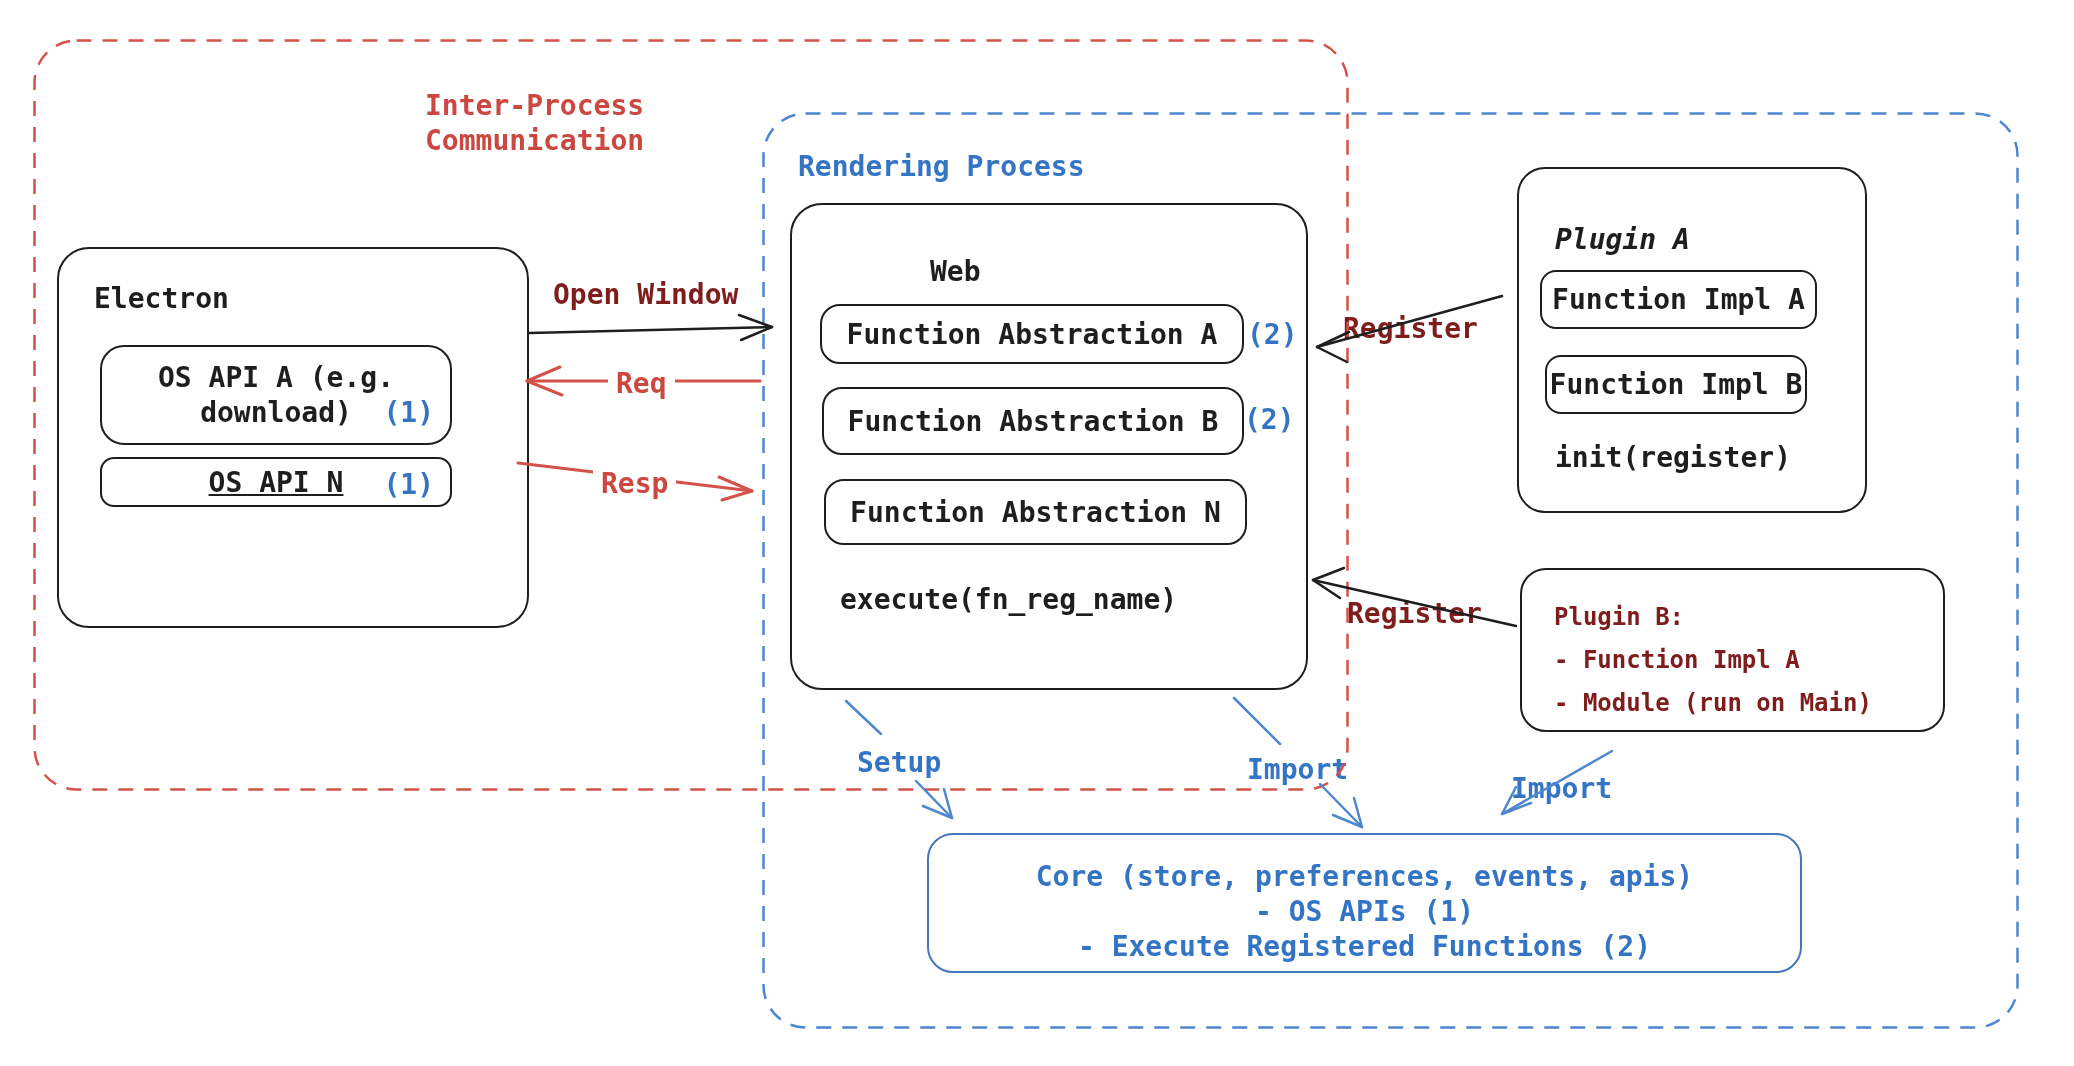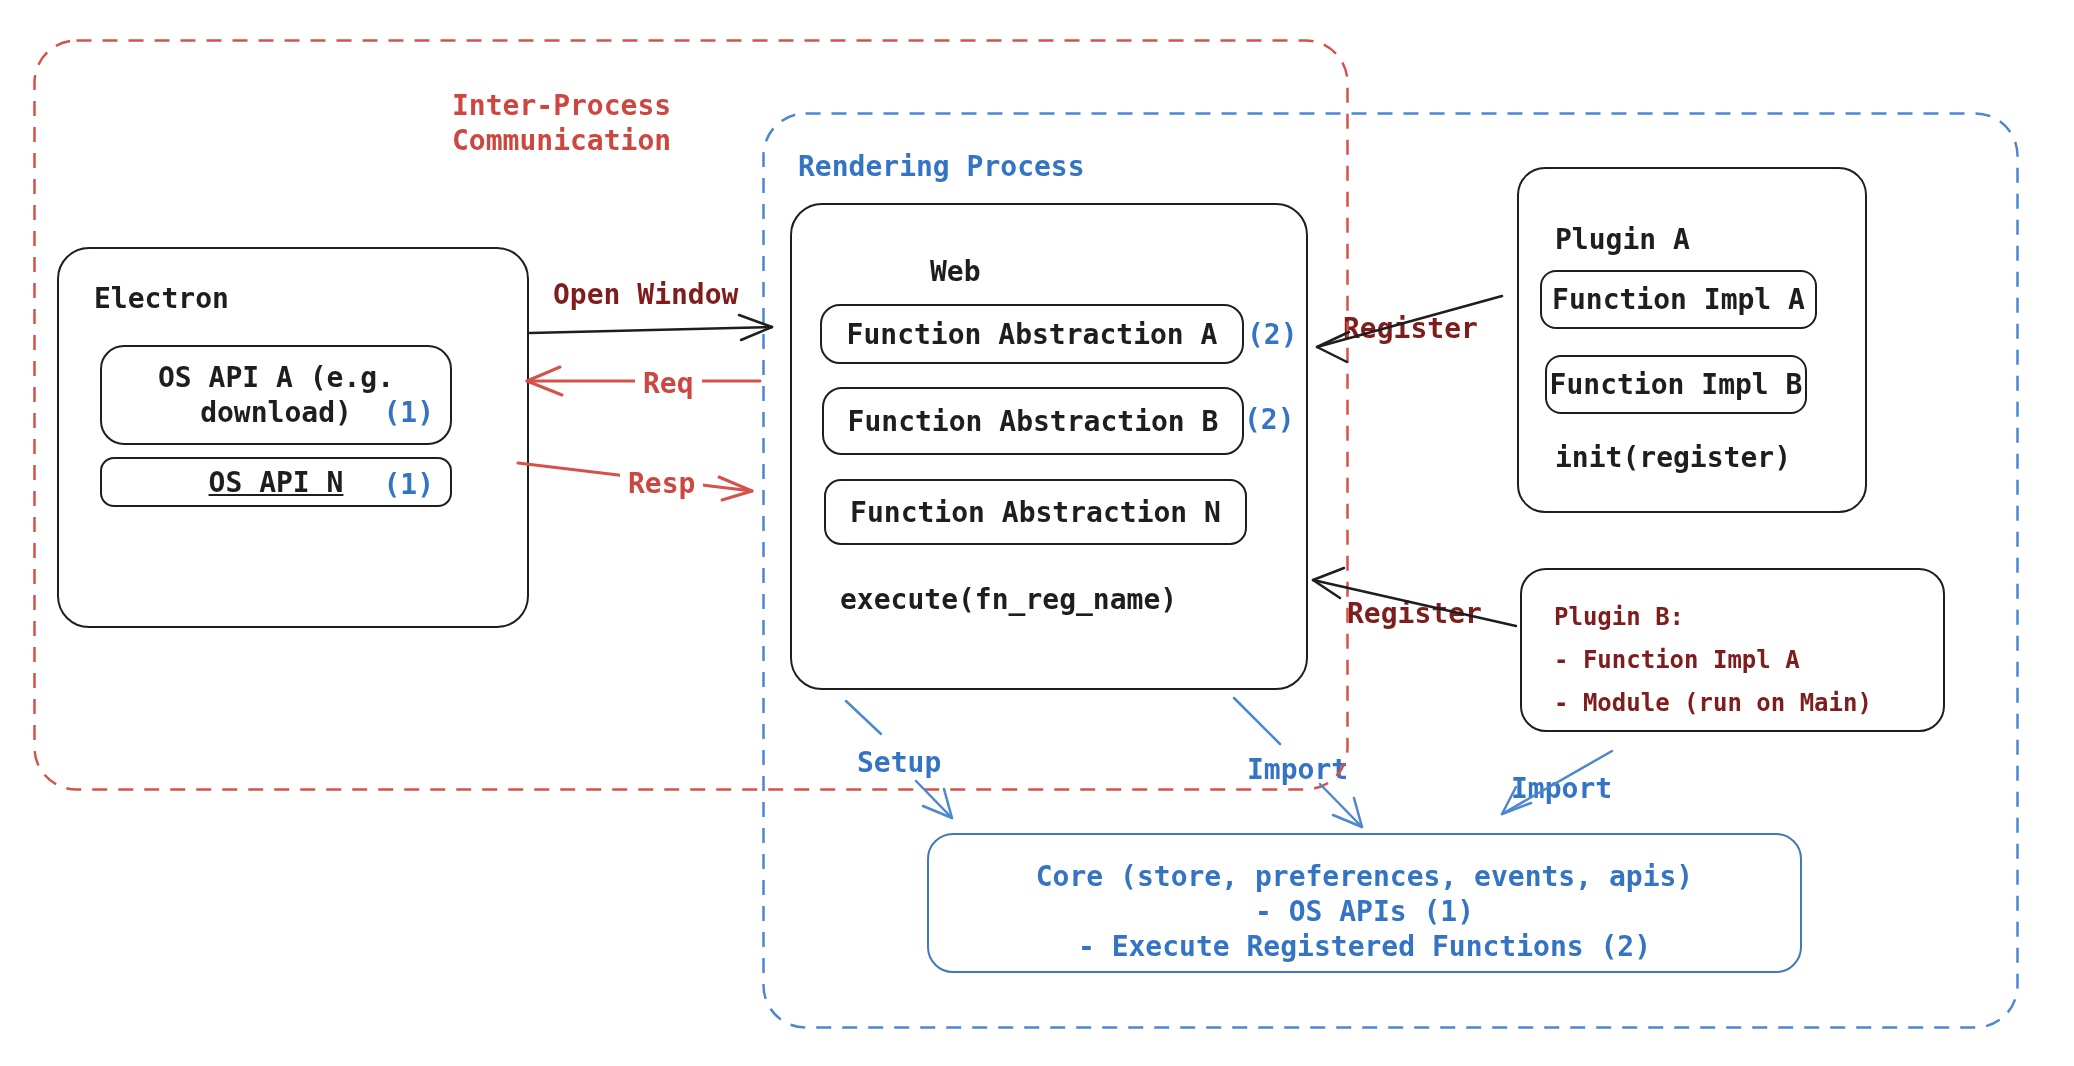--- a/index.html
+++ b/index.html
@@ -2,21 +2,21 @@
 <html><head>
 <meta charset="utf-8">
 <style>
   html,body{margin:0;padding:0;background:#ffffff;}
   #canvas{
     position:relative;width:2074px;height:1066px;overflow:hidden;
     font-family:"DejaVu Sans Mono","Liberation Mono",monospace;
     color:#1e1e1e;background:#ffffff;
   }
   .lbl{position:absolute;font-size:28px;line-height:35px;font-weight:600;white-space:pre;}
-  .red{color:#cd4741;margin-left:27px;}
+  .red{color:#cd4741;}
   .blue{color:#3474c4;}
   .black{color:#7f1d1d;}
   .onln{background:#ffffff;padding:0 8px;z-index:6;}
   .box{
     position:absolute;background:#ffffff;border:2.5px solid #1e1e1e;
     border-radius:32px;box-sizing:border-box;z-index:1;
   }
   .subbox{
     position:absolute;background:#ffffff;border:2px solid #1e1e1e;
     border-radius:20px;box-sizing:border-box;
@@ -118,29 +118,29 @@
     <div class="subbox" style="left:28px;top:99px;width:424px;height:60px;">
       <div>Function Abstraction A</div>
     </div>
     <span class="badge" style="left:455px;top:112px;">(2)</span>
 
     <div class="subbox" style="left:30px;top:182px;width:422px;height:68px;">
       <div>Function Abstraction B</div>
     </div>
     <span class="badge" style="left:452px;top:197px;">(2)</span>
 
-    <div class="subbox" style="left:32px;top:274px;width:423px;height:66px;border-radius:17px;">
+    <div class="subbox" style="left:32px;top:274px;width:423px;height:66px;">
       <div>Function Abstraction N</div>
     </div>
 
     <div class="boxtitle" style="left:48px;top:377px;">execute(fn_reg_name)</div>
   </div>
 
   <div class="box" style="left:1517px;top:167px;width:350px;height:346px;border-radius:28px;">
-    <div class="boxtitle" style="left:36px;top:53px;">Plugin A</div>
+    <div class="boxtitle" style="left:36px;top:53px;font-style:italic;">Plugin A</div>
 
     <div class="subbox" style="left:21px;top:101px;width:277px;height:59px;border-radius:16px;">
       <div>Function Impl A</div>
     </div>
 
     <div class="subbox" style="left:26px;top:186px;width:262px;height:59px;border-radius:16px;">
       <div>Function Impl B</div>
     </div>
 
     <div class="boxtitle" style="left:36px;top:271px;">init(register)</div>

